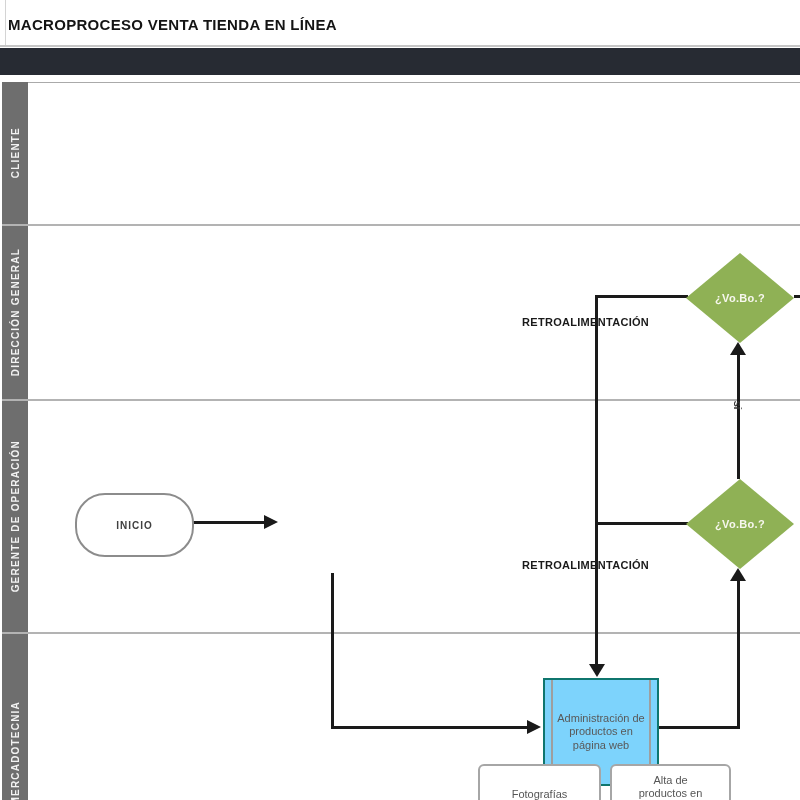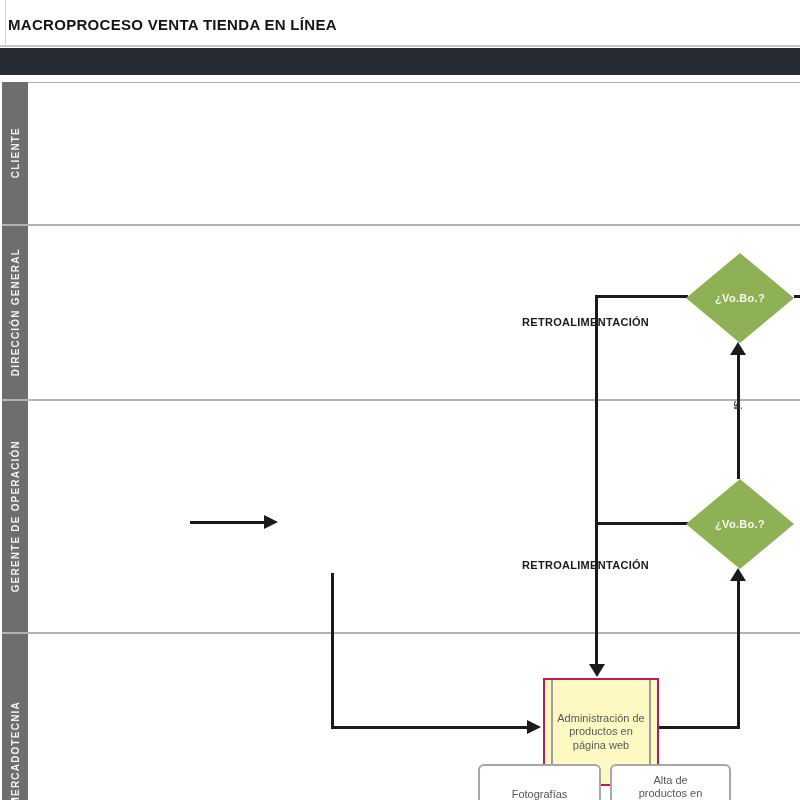--- a/index.html
+++ b/index.html
@@ -29,21 +29,21 @@
   #node-inicio{left:75px;top:493px;width:115px;height:60px;background:#fff;border:2px solid #8c8c8c;
                border-radius:30px;display:flex;align-items:center;justify-content:center;
                font-size:10px;font-weight:bold;color:#404040;letter-spacing:1px;}
   #node-coordina{left:277px;top:473px;width:115px;height:100px;background:#e9e9e9;border:2px solid #a0a0a0;
                  border-radius:3px;display:flex;align-items:center;justify-content:center;}
   #node-coordina .node-text{width:74px;}
   .diamond{width:108px;height:90px;background:#8fb155;
            clip-path:polygon(50% 0,100% 50%,50% 100%,0 50%);
            display:flex;align-items:center;justify-content:center;
            color:#f7f7ee;font-size:11px;font-weight:bold;letter-spacing:.3px;}
-  #node-admin{left:543px;top:678px;width:112px;height:104px;background:#fef9c3;border:2px solid #be185d;
+  #node-admin{left:543px;top:678px;width:112px;height:104px;background:#7dd3fc;border:2px solid #0f766e;
               display:flex;align-items:center;justify-content:center;}
   #node-admin .inner-line{position:absolute;top:0;bottom:0;width:2px;background:#9e9e9e;}
   #node-admin .node-text{width:92px;color:#595959;}
   .bottom-box{top:764px;height:80px;background:#fff;border:2px solid #a6a6a6;border-radius:6px;
               display:flex;justify-content:center;}
   #node-fotografias{left:478px;width:119px;}
   #node-fotografias .node-text{padding-top:22px;width:100px;}
   #node-alta{left:610px;width:117px;}
   #node-alta .node-text{padding-top:8px;width:84px;}
 </style>
@@ -91,20 +91,21 @@
 
   <div class="abs edge" style="left:794px;top:295px;width:6px;height:3px;"></div>
 
   <div class="abs edge" style="left:595px;top:295px;width:93px;height:3px;"></div>
   <div class="abs edge" style="left:595px;top:522px;width:93px;height:3px;"></div>
   <div class="abs edge" style="left:595px;top:295px;width:3px;height:369px;"></div>
   <div class="abs arrow-down" style="left:589px;top:664px;"></div>
   <div class="abs edge-label" style="left:522px;top:316px;width:150px;">RETROALIMENTACIÓN</div>
   <div class="abs edge-label" style="left:522px;top:559px;width:150px;">RETROALIMENTACIÓN</div>
 
+  <div class="abs" id="node-inicio">INICIO</div>
   <div class="abs diamond" style="left:686px;top:253px;">¿Vo.Bo.?</div>
   <div class="abs diamond" style="left:686px;top:479px;">¿Vo.Bo.?</div>
   <div class="abs" id="node-admin">
     <span class="inner-line" style="left:6px;"></span>
     <span class="inner-line" style="right:6px;"></span>
     <span class="node-text">Administración de productos en página web</span>
   </div>
   <div class="abs bottom-box" id="node-fotografias">
     <span class="node-text">Fotografías</span>
   </div>

